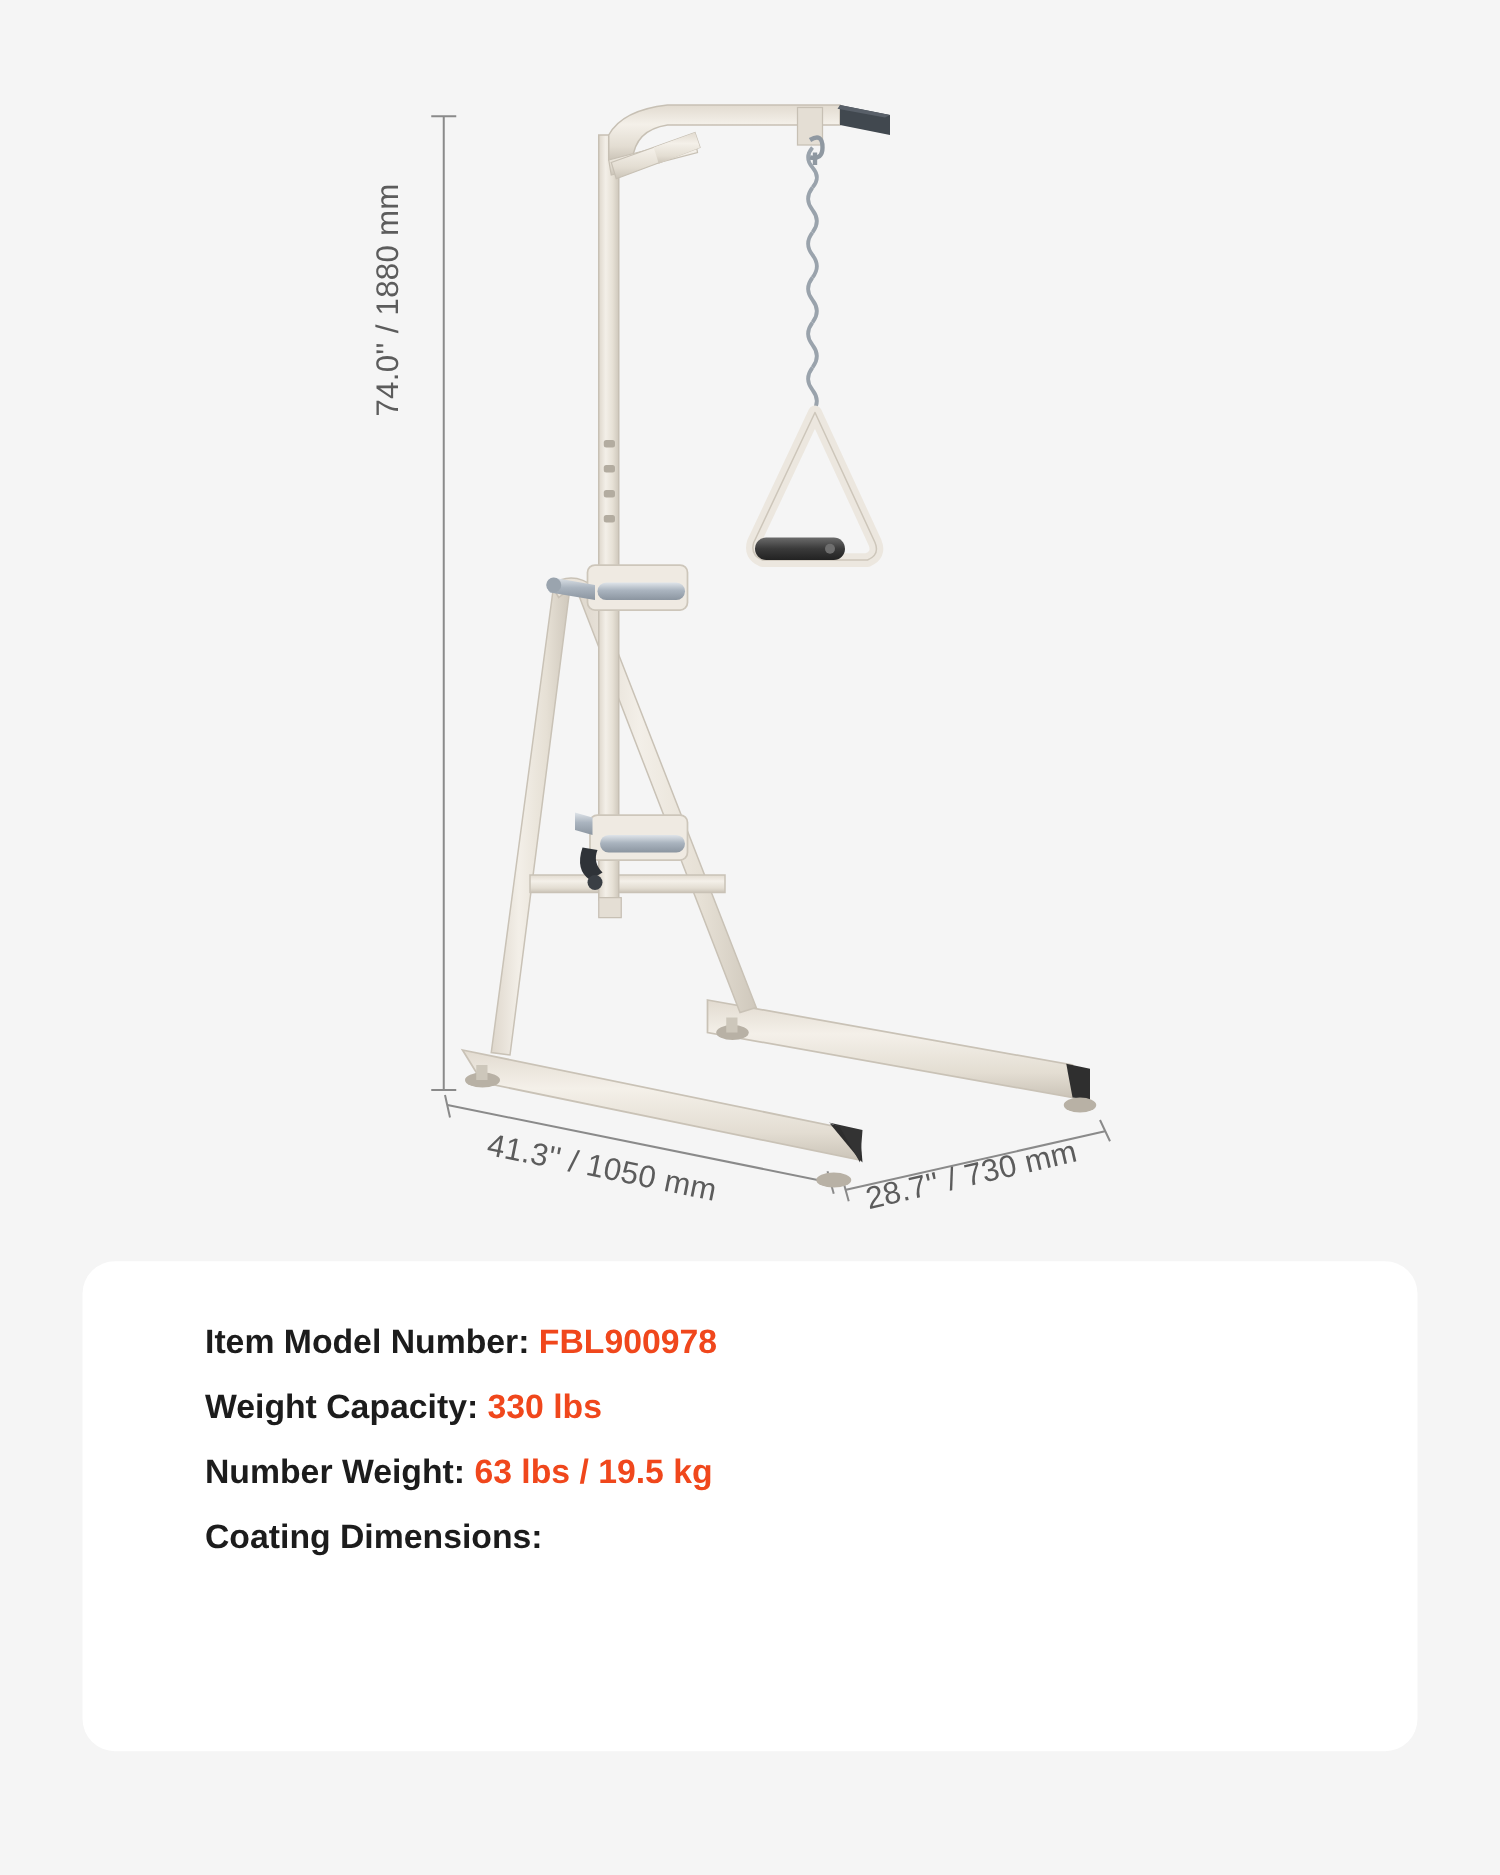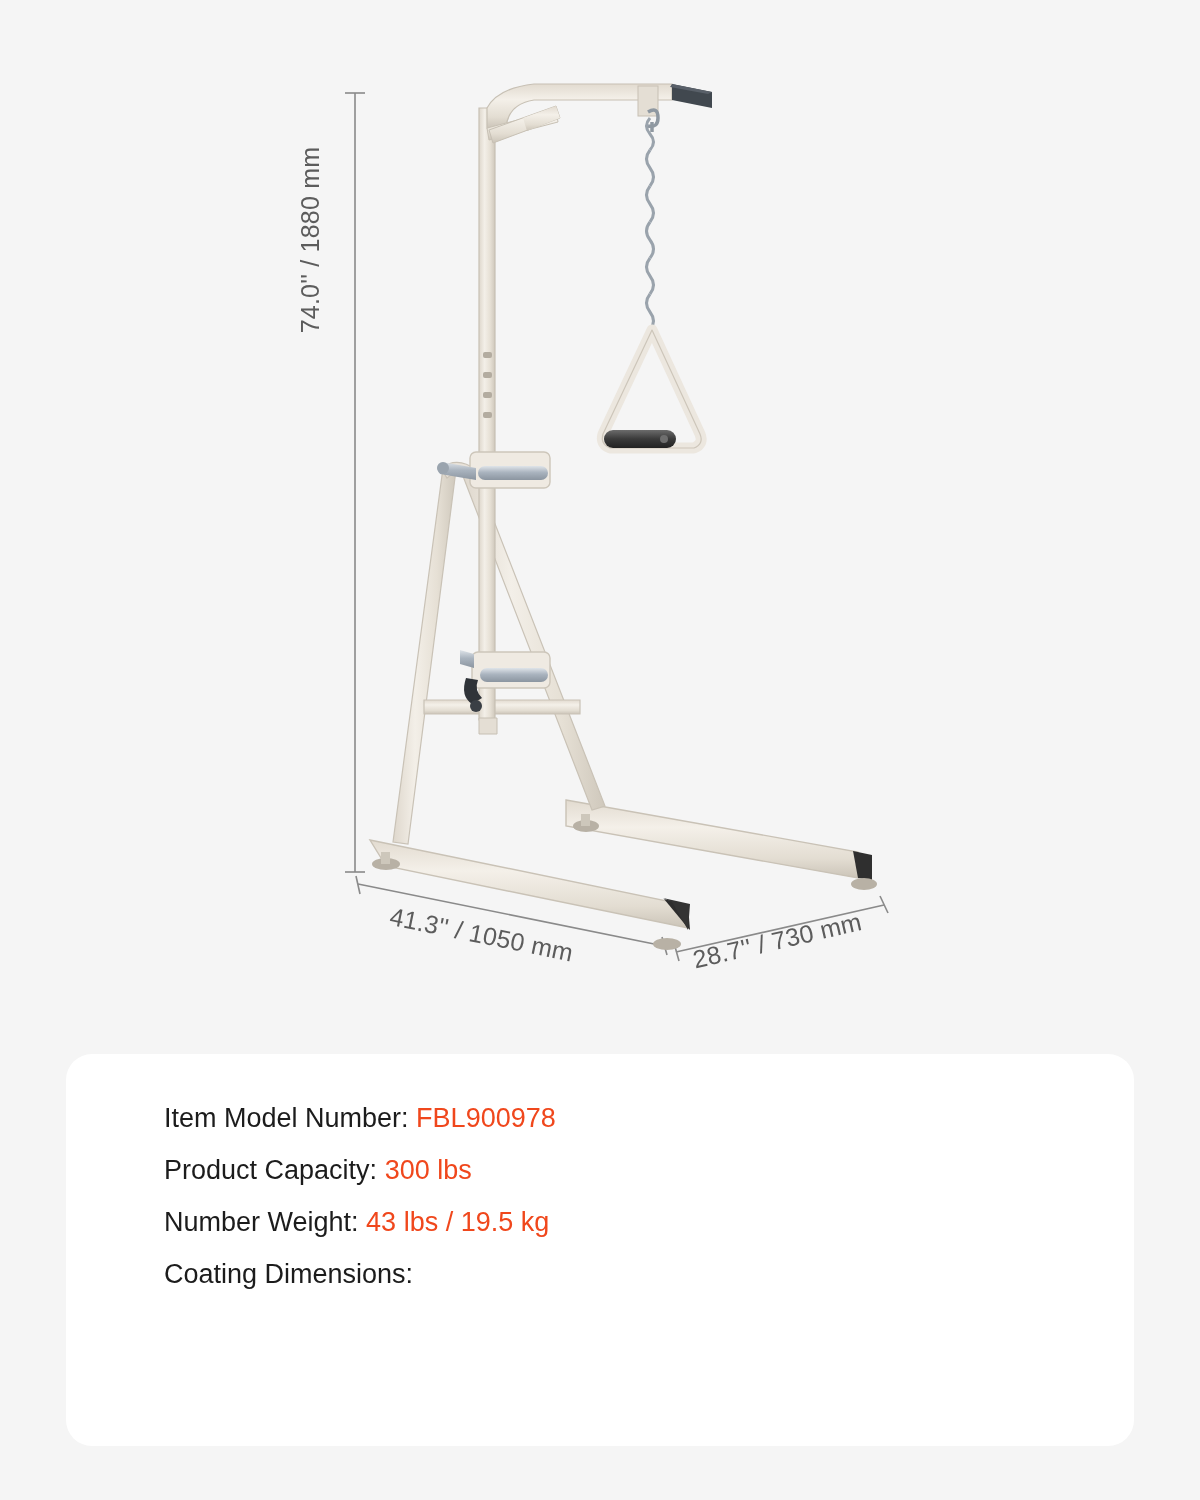--- a/index.html
+++ b/index.html
@@ -56,27 +56,28 @@
     left: 690px;
     top: 946px;
     transform: rotate(-13deg);
     transform-origin: left top;
   }
 
   
   .spec-card {
     position: absolute;
     left: 66px;
-    top: 1054px;
+    top: 1009px;
     width: 1068px;
     height: 392px;
     background: #ffffff;
     border-radius: 26px;
     box-sizing: border-box;
     padding: 38px 0 0 98px;
+    font-weight: bold;
   }
   .spec-row {
     font-size: 27px;
     line-height: 52px;
     color: #1c1c1c;
     white-space: nowrap;
   }
   .spec-label {
     color: #1c1c1c;
   }
@@ -244,27 +245,27 @@
 
   <div class="spec-card">
 
     <div class="spec-row">
       <span class="spec-label">Item Model Number:</span>
       <span class="spec-value">FBL900978</span>
     </div>
 
 
     <div class="spec-row">
-      <span class="spec-label">Product Capacity:</span>
-      <span class="spec-value">300 lbs</span>
+      <span class="spec-label">Weight Capacity:</span>
+      <span class="spec-value">330 lbs</span>
     </div>
 
     <div class="spec-row">
       <span class="spec-label">Number Weight:</span>
-      <span class="spec-value">43 lbs / 19.5 kg</span>
+      <span class="spec-value">63 lbs / 19.5 kg</span>
     </div>
 
     <div class="spec-row">
       <span class="spec-label">Coating Dimensions:</span>
     </div>
 
 
   </div>
 </div>
 

